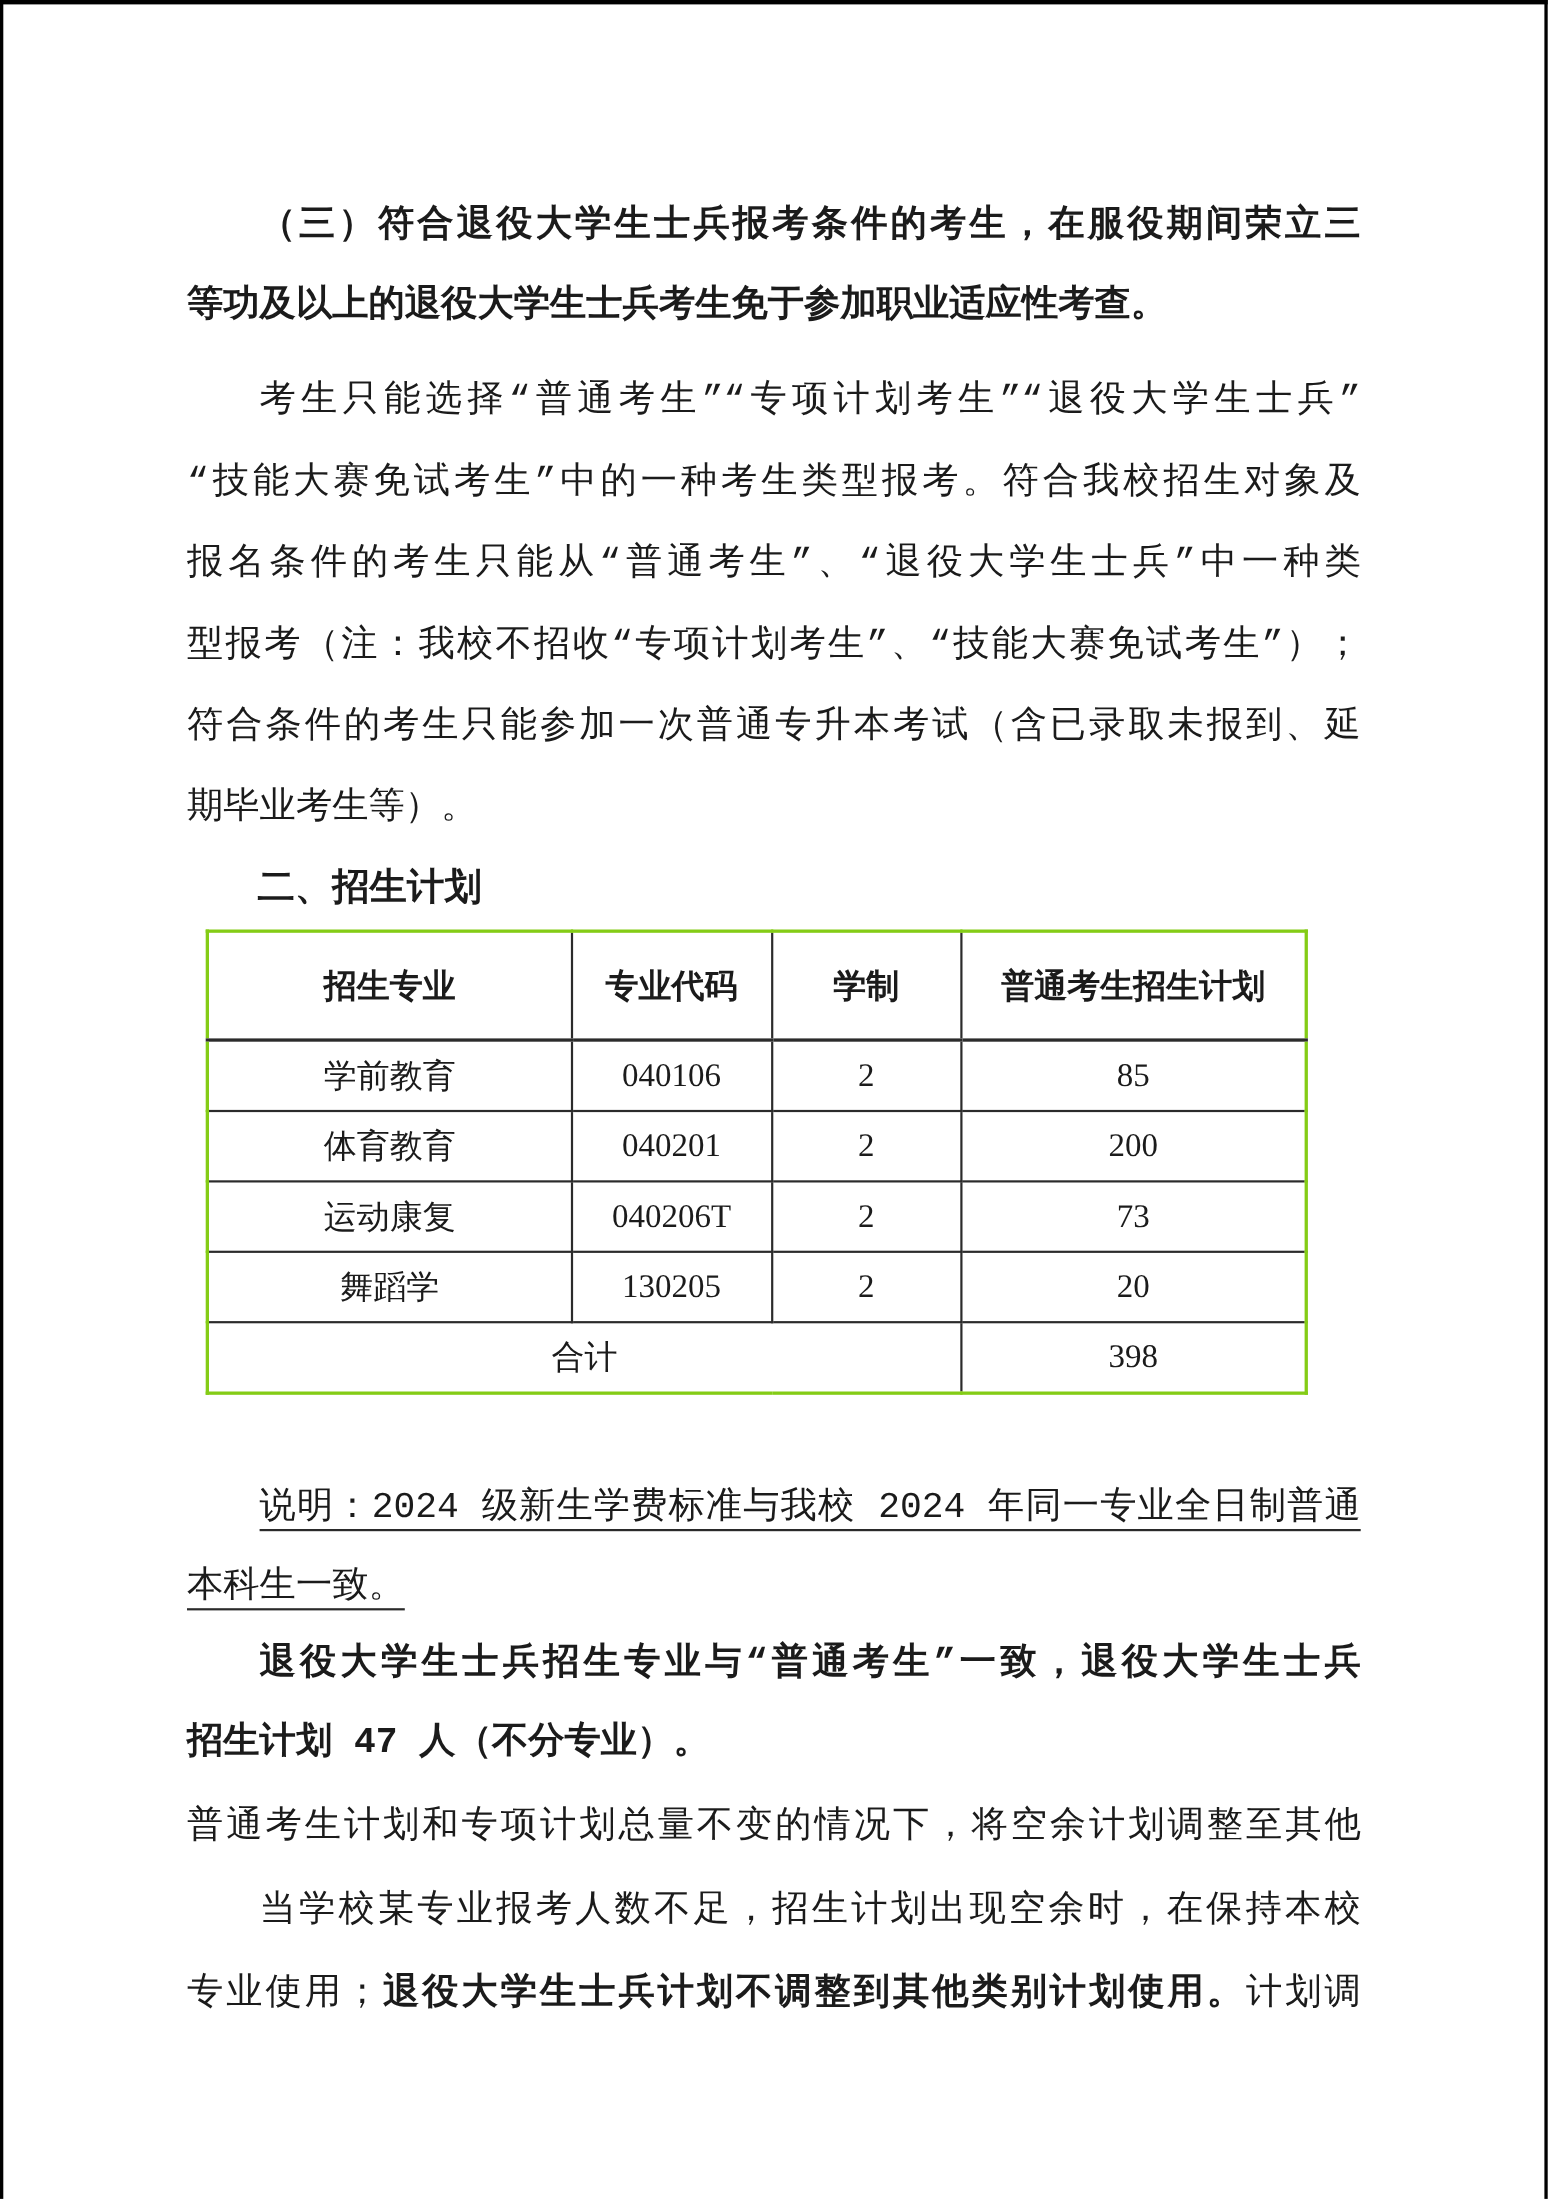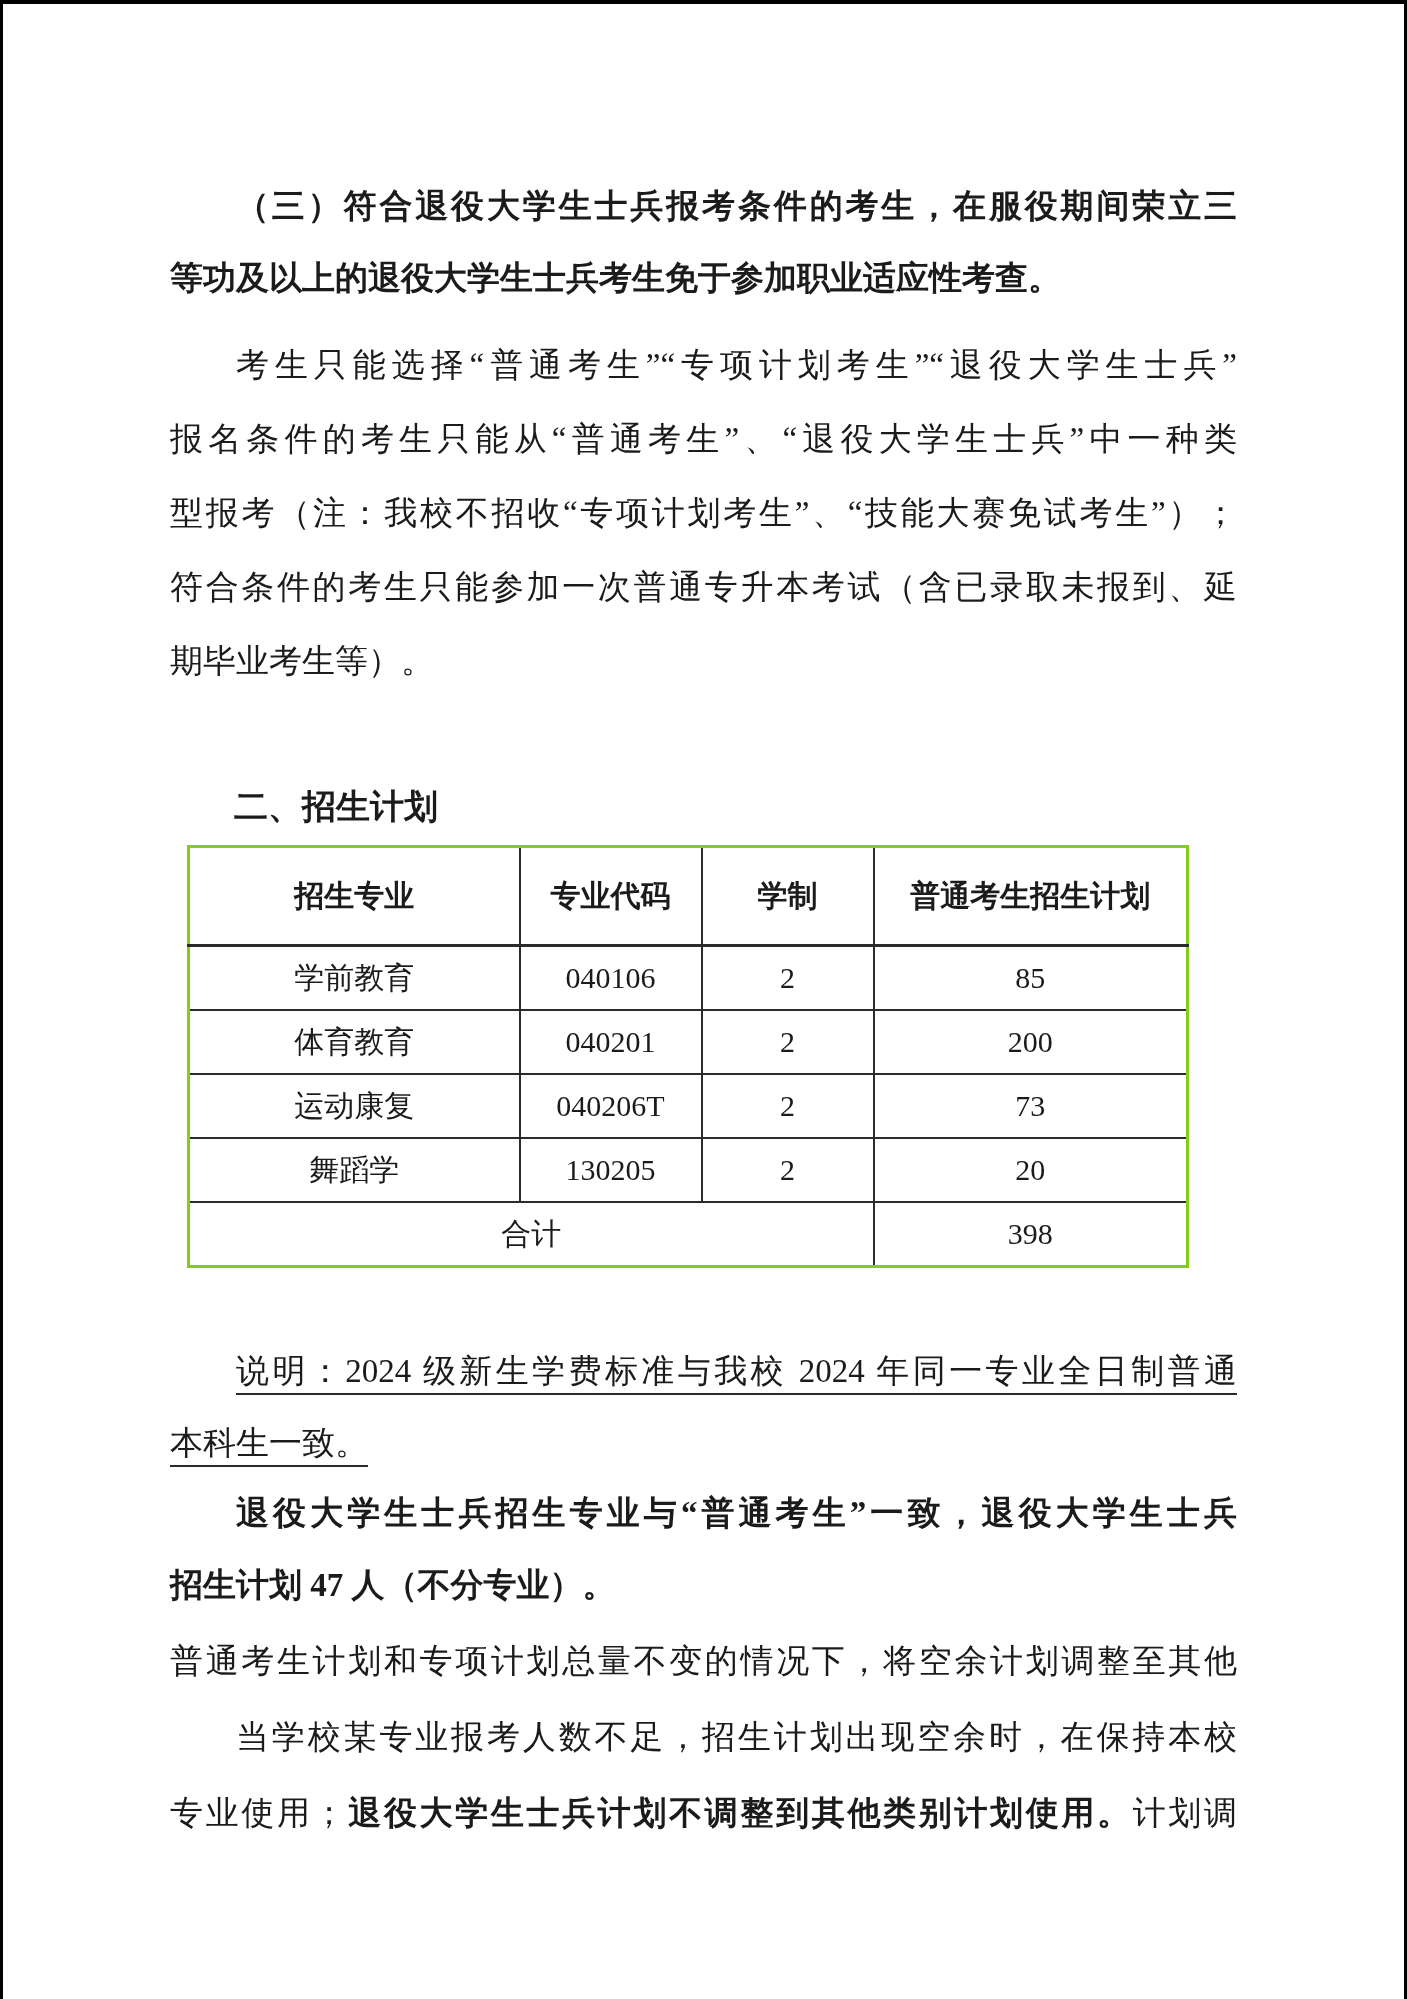--- a/index.html
+++ b/index.html
@@ -21,20 +21,21 @@
     pointer-events:none;
   }
   .para {
     position:absolute; left:170px; width:1067px;
     font-size:33px;
   }
   .line {
     line-height:72px;
     text-align:justify;
     text-align-last:justify;
+    font-family:Liberation Mono, monospace;
   }
   .lh74 .line { line-height:74px; }
   .lh76 .line { line-height:76px; }
   .line.short { text-align-last:left; }
   .line.indent { text-indent:66px; }
   .bold { font-weight:bold; }
   .underline-text {
     text-decoration:underline;
     text-decoration-thickness:2px;
     text-underline-offset:11px;
@@ -74,20 +75,21 @@
 
 <div class="page-border"></div>
 
 <div class="para bold" style="top:170px;">
   <div class="line indent">（三）符合退役大学生士兵报考条件的考生，在服役期间荣立三</div>
   <div class="line short">等功及以上的退役大学生士兵考生免于参加职业适应性考查。</div>
 </div>
 
 <div class="para lh74" style="top:328px;">
   <div class="line indent">考生只能选择“普通考生”“专项计划考生”“退役大学生士兵”</div>
+  <div class="line">“技能大赛免试考生”中的一种考生类型报考。符合我校招生对象及</div>
   <div class="line">报名条件的考生只能从“普通考生”、“退役大学生士兵”中一种类</div>
   <div class="line">型报考（注：我校不招收“专项计划考生”、“技能大赛免试考生”）；</div>
   <div class="line">符合条件的考生只能参加一次普通专升本考试（含已录取未报到、延</div>
   <div class="line short">期毕业考生等）。</div>
 </div>
 
 <div class="section-heading" style="top:785px;">二、招生计划</div>
 
 <table class="plan">
   <colgroup>

